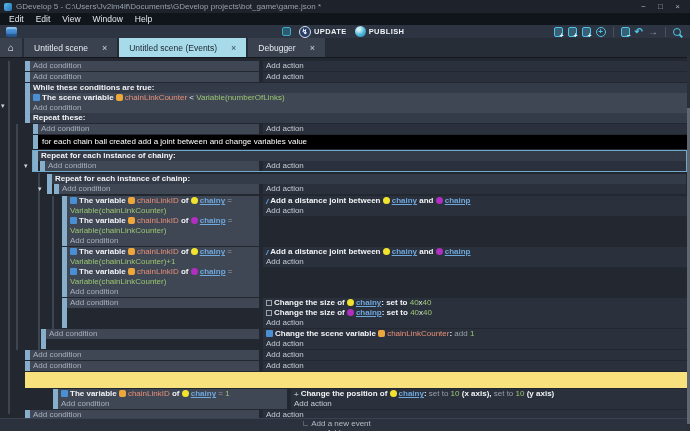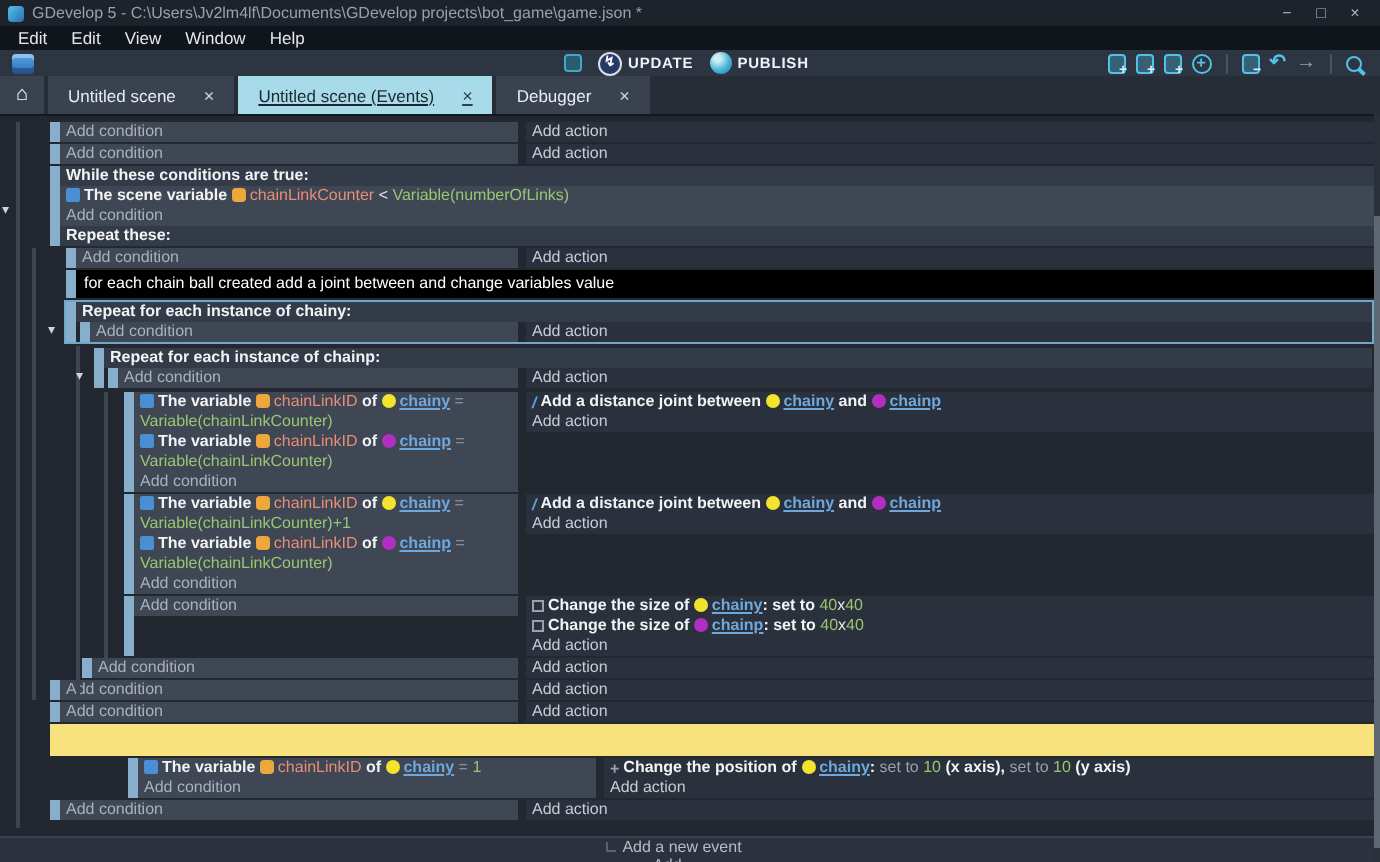--- a/index.html
+++ b/index.html
@@ -35,21 +35,21 @@
   .tb-arrow.gray{color:#99a1ab;}
   .tb-div{width:1px;height:10px;background:#4a5260;margin:0 2px;}
   .tb-search{position:relative;width:8px;height:8px;border:1.5px solid var(--c-accent-teal,#4fc3e7);border-radius:50%;box-sizing:border-box;margin-right:3px;}
   .tb-search::after{content:"";position:absolute;width:4px;height:1.5px;background:var(--c-accent-teal,#4fc3e7);
                     transform:rotate(45deg);right:-3px;bottom:-2px;}
   
   .tabbar{height:19px;background:var(--c-tabbar-bg,#272d37);display:flex;align-items:stretch;}
   .tab{display:flex;align-items:center;padding:0 10px;margin-right:2px;background:var(--c-tab-bg,#3a4250);
        font-size:8.5px;color:#e8ecf0;white-space:nowrap;}
   .tab.home{padding:0 8px;font-size:10px;color:#fff;}
-  .tab.active{background:var(--c-tab-active-bg,#a7dbe9);color:#1d2631;text-decoration:underline;}
+  .tab.active{background:var(--c-tab-active-bg,#a7dbe9);color:#1d2631;}
   .tab .close{margin-left:14px;font-size:9px;opacity:.85;}
   
   .sheet{position:relative;height:361px;overflow:hidden;background:var(--c-sheet-bg,#23272f);padding-top:3px;box-sizing:border-box;
          border-top:1px solid #14171d;}
   .rail{position:absolute;width:2px;background:#3d4551;}
   .caret{position:absolute;font-size:7px;line-height:7px;color:#cdd4dc;}
   .blk{display:flex;margin-bottom:1px;margin-right:3px;align-items:stretch;}
   .handle{width:5px;flex:none;background:var(--c-handle,#87aecb);}
   .row{height:10px;line-height:10px;font-size:8px;padding:0 3px;white-space:nowrap;overflow:hidden;}
   .crow{background:var(--c-condition-bg,#3f4654);}
@@ -281,20 +281,21 @@
           <div class="row arow"><span class="ic size-icon"></span><span class="sg-b">Change the size of </span><span class="ic object-purple-icon"></span><span class="sg-o">chainp</span><span class="sg-b">: </span><span class="sg-b">set to </span><span class="sg-g">40</span><span class="sg-w">x</span><span class="sg-g">40</span></div>
           <div class="row arow lnk-a">Add action</div>
         </div>
       </div>
       <div class="blk" style="margin-left: 41px;">
         <div class="handle"></div>
         <div class="cond-col" style="width: 213px;">
           <div class="row crow lnk-c">Add condition</div>
         </div>
         <div class="act-col">
+          <div class="row arow"><span class="ic scene-variable-icon"></span><span class="sg-b">Change the scene variable </span><span class="ic variable-icon"></span><span class="sg-v">chainLinkCounter</span><span class="sg-b">: </span><span class="sg-d">add </span><span class="sg-g">1</span></div>
           <div class="row arow lnk-a">Add action</div>
         </div>
       </div>
       <div class="blk" style="margin-left: 25px;">
         <div class="handle"></div>
         <div class="cond-col" style="width: 229px;">
           <div class="row crow lnk-c">Add condition</div>
         </div>
         <div class="act-col">
           <div class="row arow lnk-a">Add action</div>
@@ -303,21 +304,21 @@
       <div class="blk" style="margin-left: 25px;">
         <div class="handle"></div>
         <div class="cond-col" style="width: 229px;">
           <div class="row crow lnk-c">Add condition</div>
         </div>
         <div class="act-col">
           <div class="row arow lnk-a">Add action</div>
         </div>
       </div>
       <div class="selrow"></div>
-      <div class="blk" style="margin-left: 20px; padding-left: 44px;">
+      <div class="blk" style="margin-left: 9px; padding-left: 44px;">
         <div class="handle"></div>
         <div class="cond-col" style="width: 229px;">
           <div class="row crow"><span class="ic condition-icon"></span><span class="sg-b">The variable </span><span class="ic variable-icon"></span><span class="sg-v">chainLinkID</span><span class="sg-b"> of </span><span class="ic object-yellow-icon"></span><span class="sg-o">chainy</span><span class="sg-d"> = </span><span class="sg-g">1</span></div>
           <div class="row crow lnk-c">Add condition</div>
         </div>
         <div class="act-col">
           <div class="row arow"><span class="ic position-icon">+</span><span class="sg-b">Change the position of </span><span class="ic object-yellow-icon"></span><span class="sg-o">chainy</span><span class="sg-b">: </span><span class="sg-d">set to </span><span class="sg-g">10</span><span class="sg-b"> (x axis), </span><span class="sg-d">set to </span><span class="sg-g">10</span><span class="sg-b"> (y axis)</span></div>
           <div class="row arow lnk-a">Add action</div>
         </div>
       </div>

